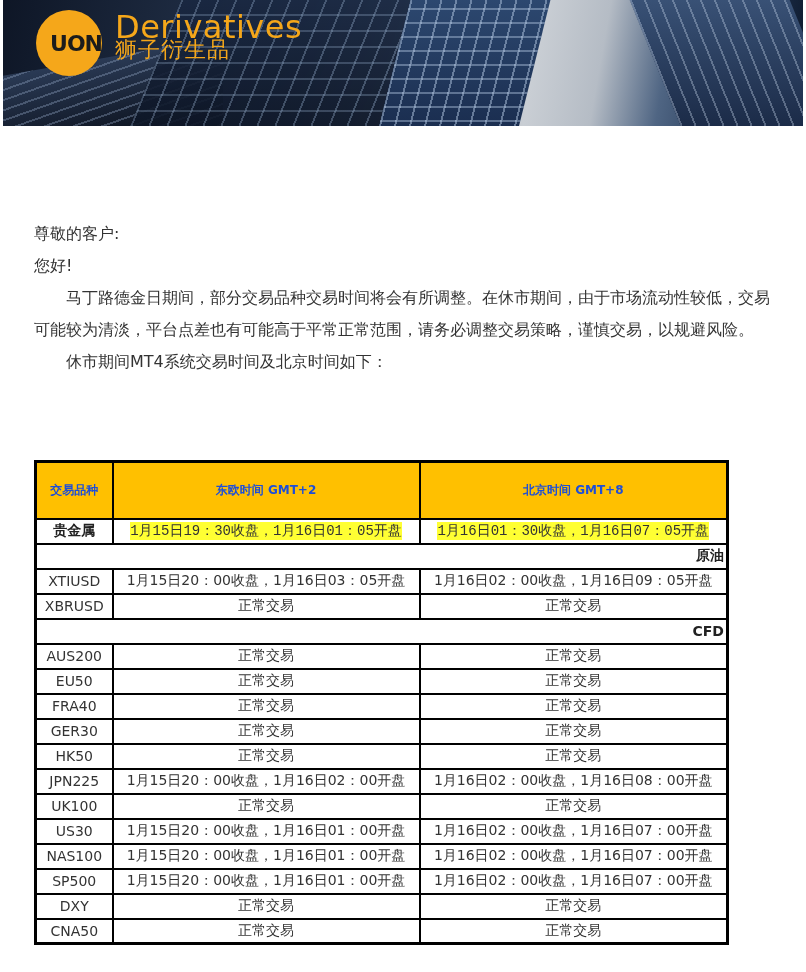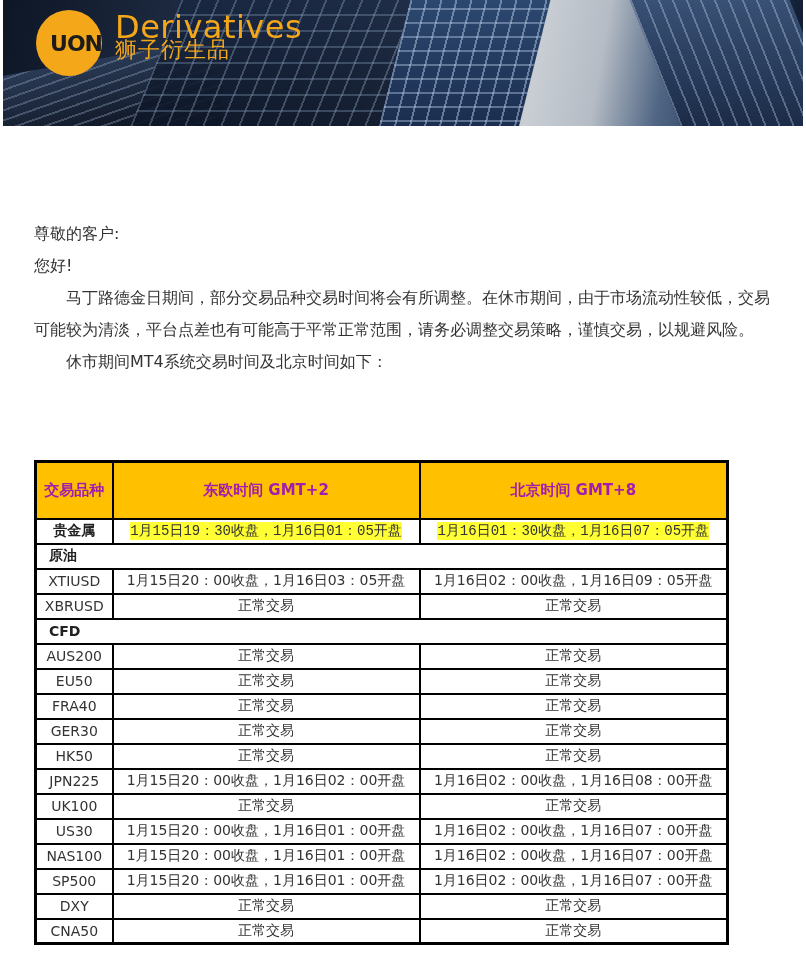--- a/index.html
+++ b/index.html
@@ -68,24 +68,24 @@
     border-collapse: collapse; border: 3px solid #000; table-layout: fixed;
     font-size: 14px; color: #333;
   }
   .schedule col.c1 { width: 77px; }
   .schedule col.c2 { width: 307px; }
   .schedule col.c3 { width: 308px; }
   .schedule th, .schedule td {
     border: 2px solid #000; text-align: center; height: 25px; padding: 0 2px; white-space: nowrap; overflow: hidden;
   }
   .schedule thead th {
-    background: #ffc000; color: #a21caf; font-weight: bold; height: 57px; font-size: 15px;
+    background: #ffc000; color: #1d4ed8; font-weight: bold; height: 57px; font-size: 12px;
   }
   .schedule td.cat { font-weight: bold; color: #222; }
-  .schedule td.group { font-weight: bold; color: #222; text-align: left; padding-left: 12px; }
+  .schedule td.group { font-weight: bold; color: #222; text-align: right; padding-left: 12px; }
   .schedule tr.grouprow td:first-child { border-right: none; }
   .hl { background: #ffff33; padding: 1px 0; font-family: Liberation Mono, monospace; }
 </style>
 </head>
 <body>
 
 <div class="banner">
   <div class="bldg0"></div>
   <div class="bldg1"></div>
   <div class="bldg2"></div>

